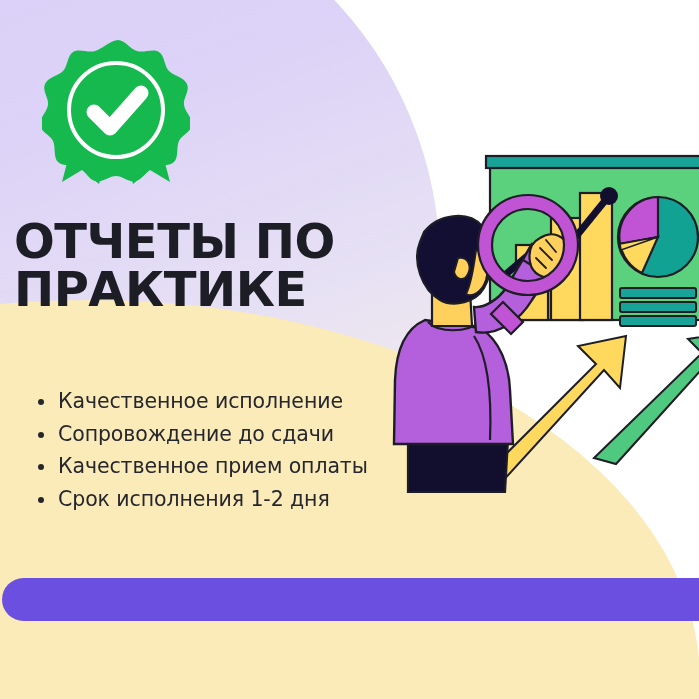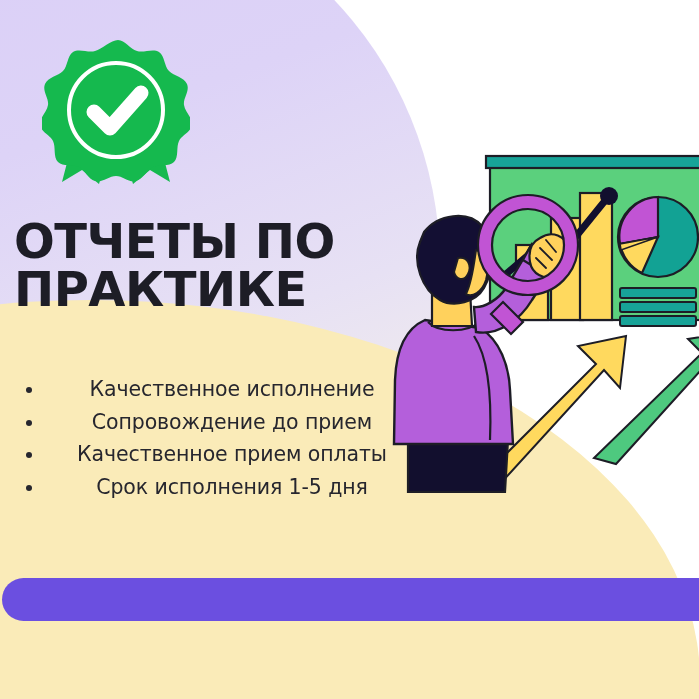--- a/index.html
+++ b/index.html
@@ -75,23 +75,22 @@
     color:#1d1d26;
     text-transform:uppercase;
     font-family:"DejaVu Sans", sans-serif;
   }
 
   
   .bullets{
     position:absolute;
     left:14px;top:372px;
     width:400px;
-    margin:4px;padding:0;
+    margin:16px;padding:0;
     list-style:none;
-    text-align:center;
   }
   .bullets li{
     position:relative;
     padding-left:28px;
     margin-bottom:6px;
     font-size:20.5px;
     line-height:1.30;
     color:#26262e;
     font-family:"DejaVu Sans", sans-serif;
     letter-spacing:-0.1px;
@@ -140,23 +139,23 @@
         C4 41 14 40 19 35 C24 30 23 20 29 16 C35 12 44 17 51 15 C58 13 67 4 74 4 Z" transform="translate(2,0)"></path>
       <circle cx="74" cy="74" r="47" fill="none" stroke="#ffffff" stroke-width="4"></circle>
       <path d="M52 76 L68 92 L99 57" fill="none" stroke="#ffffff" stroke-width="15" stroke-linecap="round" stroke-linejoin="round"></path>
     </svg>
   </div>
 
   <div class="headline">Отчеты по практике</div>
 
   <ul class="bullets">
     <li>Качественное исполнение</li>
-    <li>Сопровождение до прием</li>
+    <li>Сопровождение до сдачи</li>
     <li>Качественное прием оплаты</li>
-    <li>Срок исполнения 1-5 дня</li>
+    <li>Срок исполнения 1-2 дня</li>
   </ul>
 
   <div class="illu">
     <svg viewBox="0 0 319 360" width="319" height="360">
 
       <g>
         <rect x="110" y="25" width="215" height="155" fill="#5bd07d" stroke="#1d1d26" stroke-width="2.2"></rect>
         <rect x="106" y="16" width="223" height="12" fill="#17a398" stroke="#1d1d26" stroke-width="2.2"></rect>
 
         <rect x="136" y="105" width="32" height="75" fill="#ffd95e" stroke="#1d1d26" stroke-width="2.2"></rect>

